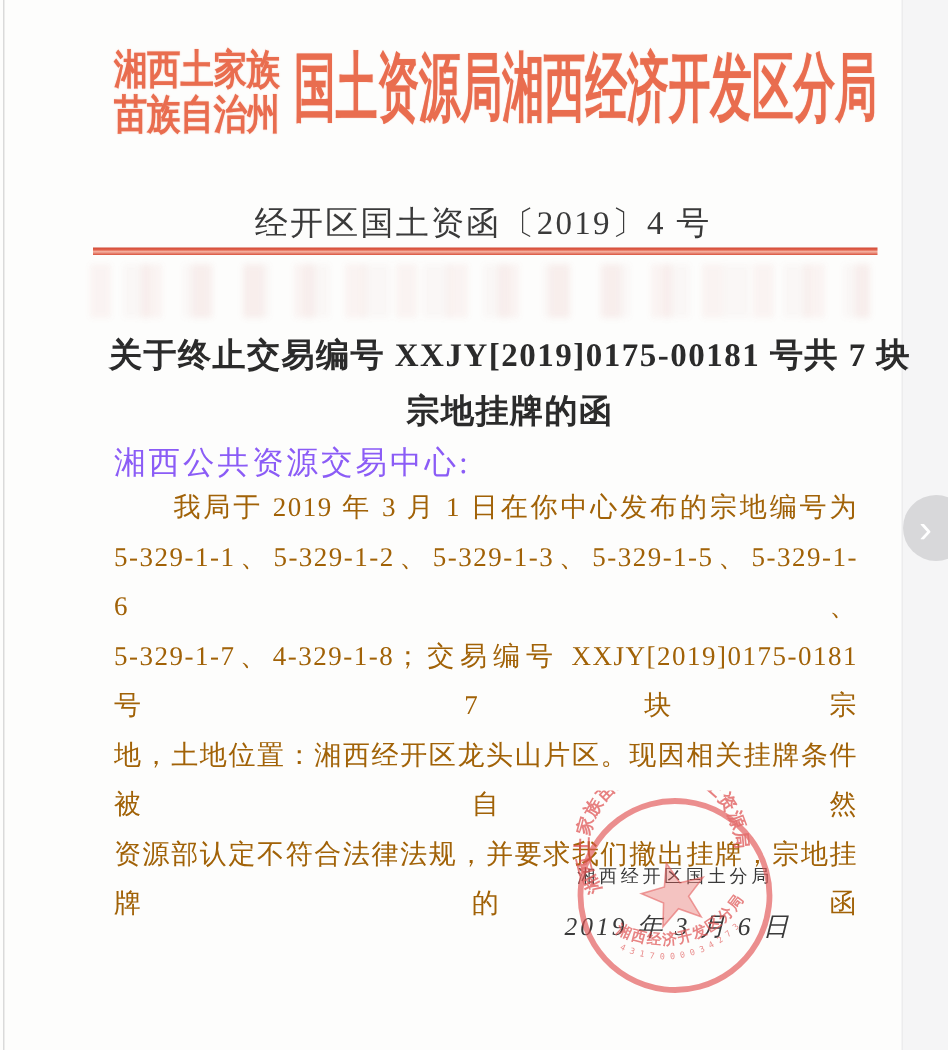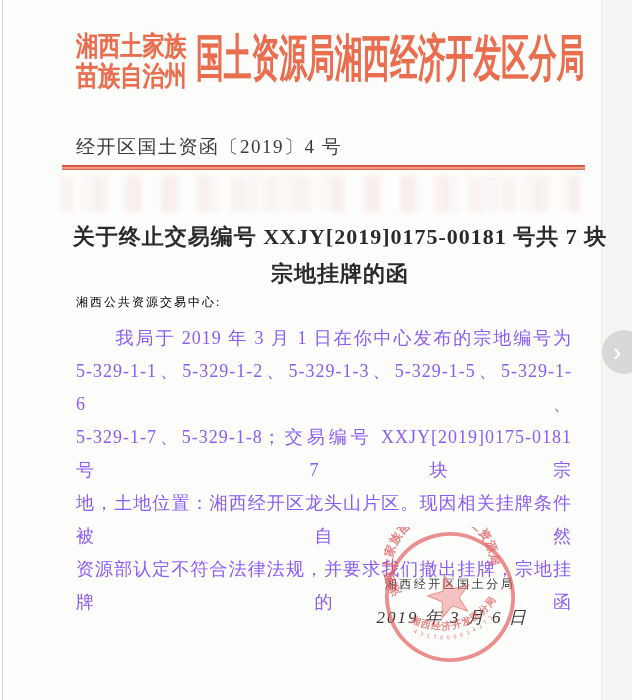--- a/index.html
+++ b/index.html
@@ -21,40 +21,40 @@
   }
   .org-large{
     position:absolute;left:196px;top:29px;
     font-weight:bold;font-size:50px;line-height:58px;white-space:nowrap;
     color:#e96d4f;transform:scaleX(.555);transform-origin:left top;
     text-shadow:0 0 1px rgba(233,109,79,.55);
   }
   
   .meta-row{
     position:absolute;left:76px;top:134px;width:492px;
-    display:flex;justify-content:space-between;
-    font-size:19px;letter-spacing:1.5px;color:#3a3a3a;gap:16px;
+    display:flex;justify-content:center;
+    font-size:22px;letter-spacing:1.5px;color:#3a3a3a;gap:16px;
   }
   .red-rule{
     position:absolute;left:62px;top:165px;width:523px;height:5px;
     background:linear-gradient(180deg,#cf4936 0%,#e2604a 30%,#f5b3a3 55%,#d9543f 100%);
   }
   .ink-bleed{
     position:absolute;left:60px;top:176px;width:520px;height:36px;
     background:
       repeating-linear-gradient(90deg, rgba(214,118,108,.10) 0 14px, rgba(0,0,0,0) 14px 34px),
       repeating-linear-gradient(90deg, rgba(0,0,0,0) 0 22px, rgba(190,130,125,.07) 22px 40px);
     filter:blur(2px);opacity:.7;
   }
   
   .doc-title{position:absolute;left:0;top:218px;width:632px;text-align:center;
     font-weight:bold;font-size:22px;line-height:37px;color:#2b2b2b;letter-spacing:1px;margin-left:24px;}
   
-  .recipient{position:absolute;left:76px;top:294px;font-size:12px;letter-spacing:2px;color:#000000;}
-  .body-text{position:absolute;left:76px;top:322px;width:496px;font-size:18px;line-height:33px;color:#8b5cf6;}
+  .recipient{position:absolute;left:76px;top:294px;font-size:21px;letter-spacing:2px;color:#8b5cf6;}
+  .body-text{position:absolute;left:76px;top:322px;width:496px;font-size:18px;line-height:33px;color:#a16207;}
   .jline{text-align:justify;text-align-last:justify;letter-spacing:1px;}
   .jline.first{text-indent:2.2em;}
   .jline.last{text-align-last:left;letter-spacing:2.5px;}
   
   .sig-org{position:absolute;left:450px;top:576px;transform:translateX(-50%);
     font-size:12px;letter-spacing:2.5px;white-space:nowrap;color:#3a3a3a;z-index:2;}
   .sig-date{position:absolute;left:452px;top:606px;transform:translateX(-50%);
     font-size:17px;letter-spacing:2px;white-space:nowrap;color:#3a3a3a;z-index:2;font-style:italic;}
   
   .seal{position:absolute;left:380px;top:527px;width:140px;height:140px;z-index:3;
@@ -93,21 +93,21 @@
   <div class="doc-title">
     <div>关于终止交易编号 XXJY[2019]0175-00181 号共 7 块</div>
     <div>宗地挂牌的函</div>
   </div>
 
   <div class="recipient">湘西公共资源交易中心:</div>
 
   <div class="body-text">
     <div class="jline first">我局于 2019 年 3 月 1 日在你中心发布的宗地编号为</div>
     <div class="jline">5-329-1-1、5-329-1-2、5-329-1-3、5-329-1-5、5-329-1-6、</div>
-    <div class="jline">5-329-1-7、5-329-1-8；交易编号 XXJY[2019]0175-0181 号 7 块宗</div>
+    <div class="jline">5-329-1-7、4-329-1-8；交易编号 XXJY[2019]0175-0181 号 7 块宗</div>
     <div class="jline">地，土地位置：湘西经开区龙头山片区。现因相关挂牌条件被自然</div>
     <div class="jline">资源部认定不符合法律法规，并要求我们撤出挂牌，宗地挂牌的函</div>
   </div>
 
   <div class="sig-org">湘西经开区国土分局</div>
   <div class="sig-date">2019 年 3 月 6 日</div>
 
   <svg class="seal" viewBox="0 0 200 200" xmlns="http://www.w3.org/2000/svg">
     <g transform="rotate(-15 100 100)" fill="none">
       <circle cx="100" cy="100" r="90" stroke="rgba(226,85,85,.8)" stroke-width="5.5"></circle>

